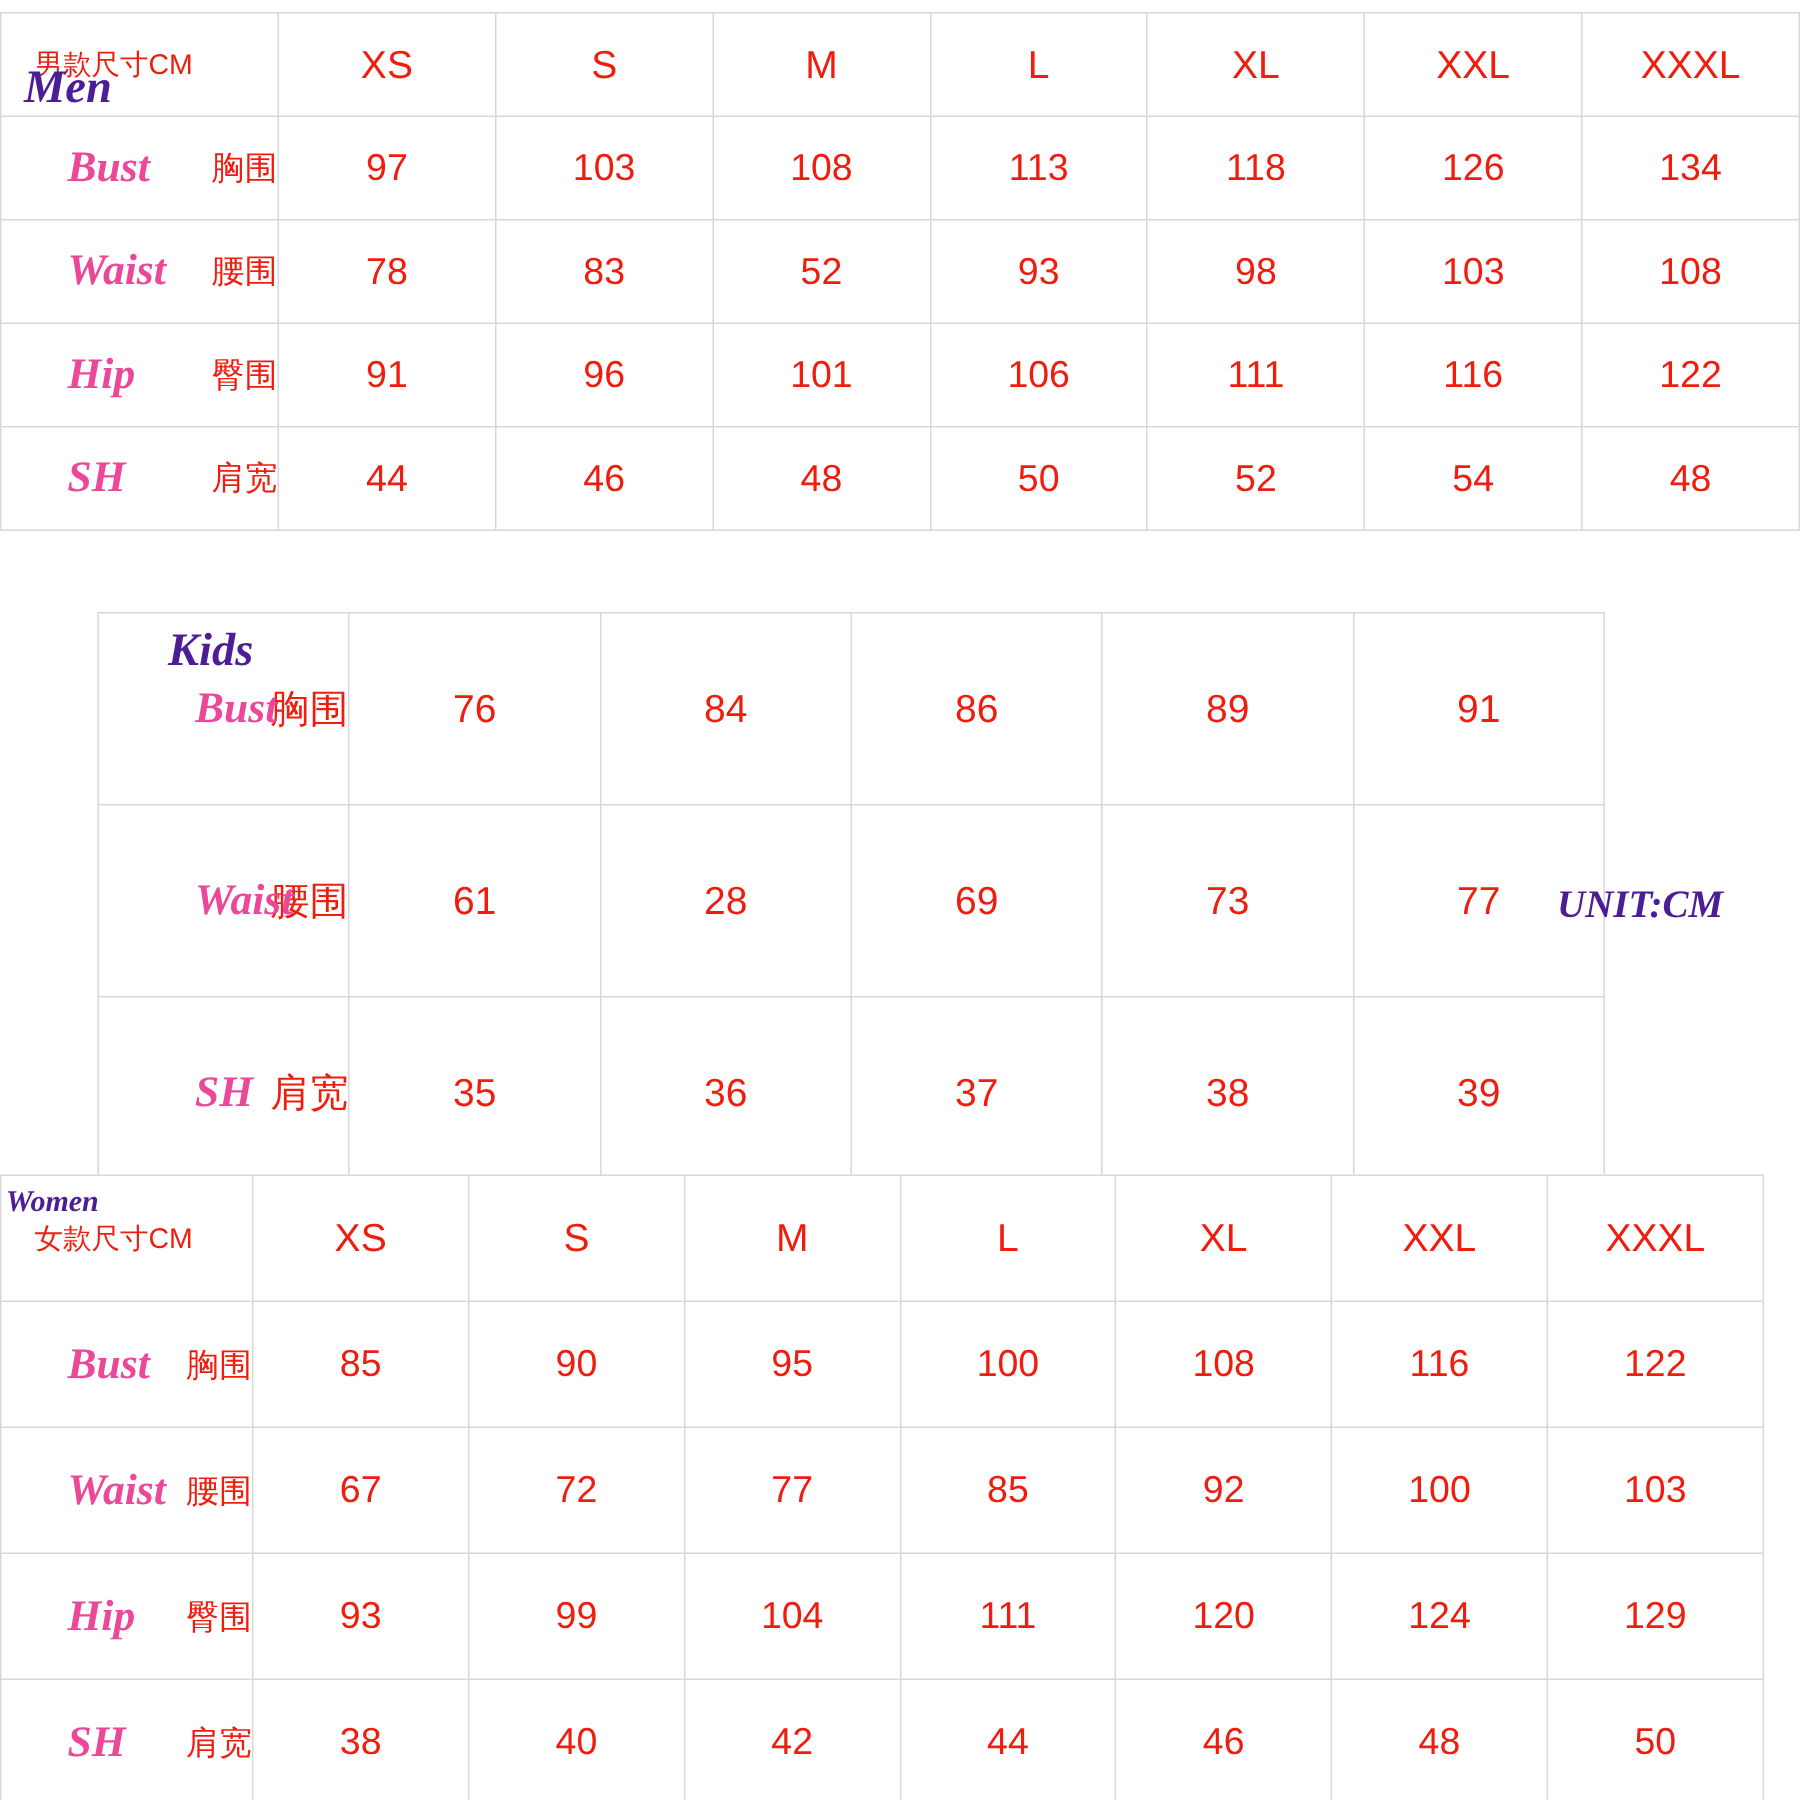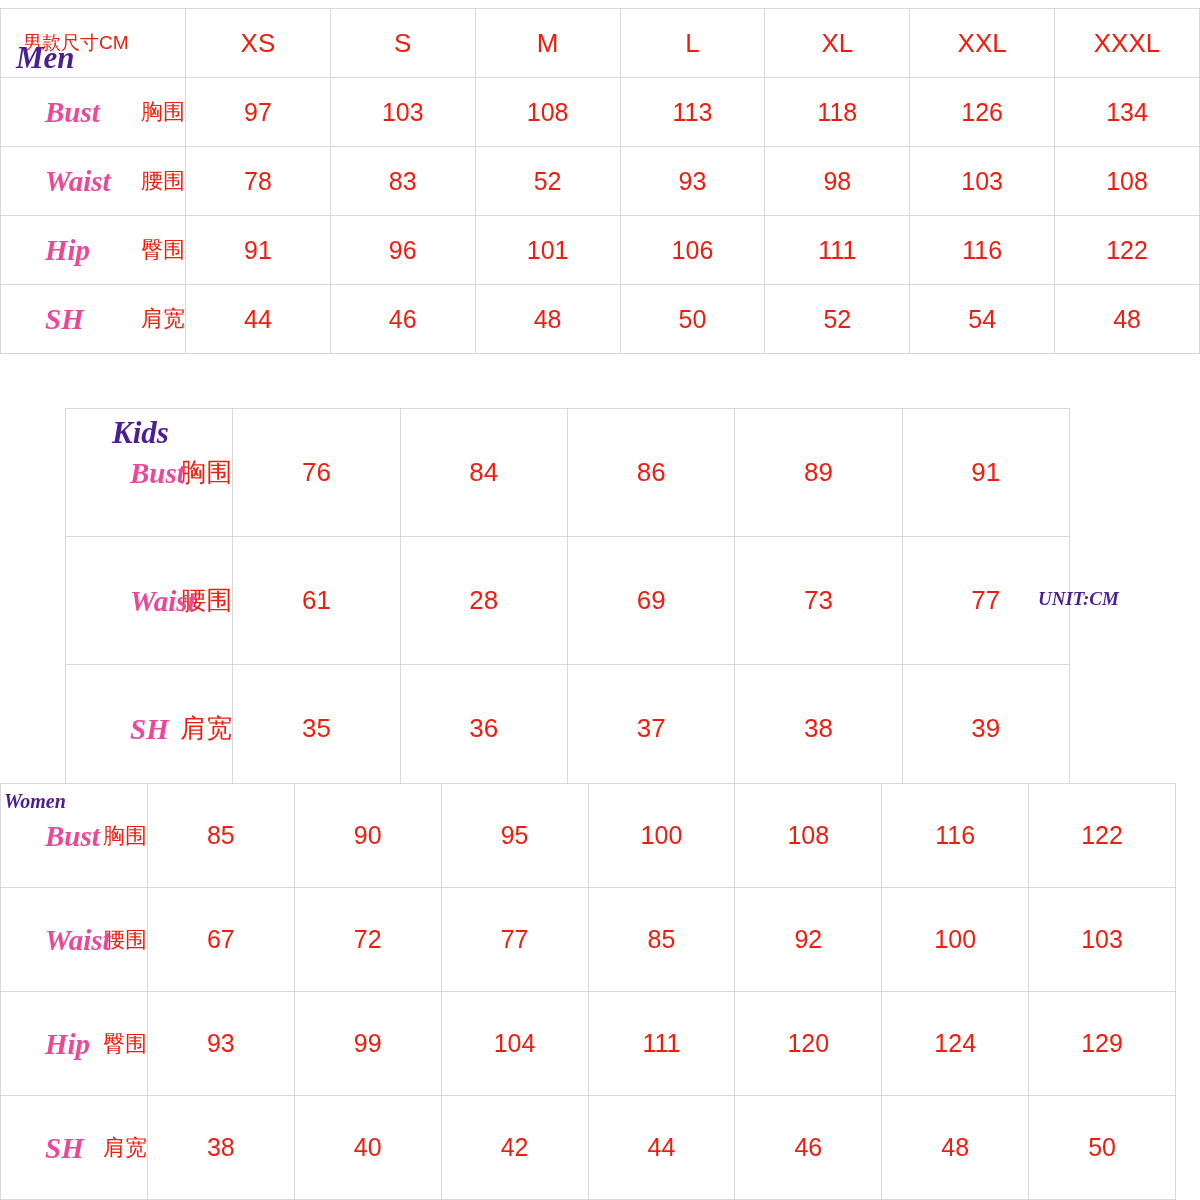--- a/index.html
+++ b/index.html
@@ -78,21 +78,21 @@
 
   
   #women-table { left: 0px; top: 783px; width: 1176px; height: 417px; }
   #women-table td { height: 83px; }
   #women-table .corner { width: 145px; }
 
   
   .lbl-men     { left: 16px;  top: 40px;  font-size: 31px; }
   .lbl-women   { left: 4px;   top: 790px; font-size: 20px; }
   .lbl-kids    { left: 112px; top: 415px; font-size: 31px; }
-  .unit        { left: 1038px; top: 588px; font-size: 19px; }
+  .unit        { left: 1038px; top: 588px; font-size: 26px; }
 
   .eng-in-cell {
     position: absolute;
     left: 44px;
     top: 50%;
     transform: translateY(-50%);
     color: #ec4899;
     font-family: "Liberation Serif", serif;
     font-style: italic;
     font-weight: bold;
@@ -205,20 +205,30 @@
       <td>36</td>
       <td>37</td>
       <td>38</td>
       <td>39</td>
     </tr>
   </tbody>
     </table>
 
   <table class="sizetable" id="women-table">
     <tbody>
+        <tr>
+      <td class="corner">女款尺寸CM</td>
+      <td class="hdr-row">XS</td>
+      <td class="hdr-row">S</td>
+      <td class="hdr-row">M</td>
+      <td class="hdr-row">L</td>
+      <td class="hdr-row">XL</td>
+      <td class="hdr-row">XXL</td>
+      <td class="hdr-row">XXXL</td>
+    </tr>
     <tr>
       <td class="rowlabel">
         <span>胸围</span>
         <span class="eng-in-cell">Bust</span>
       </td>
       <td>85</td>
       <td>90</td>
       <td>95</td>
       <td>100</td>
       <td>108</td>

